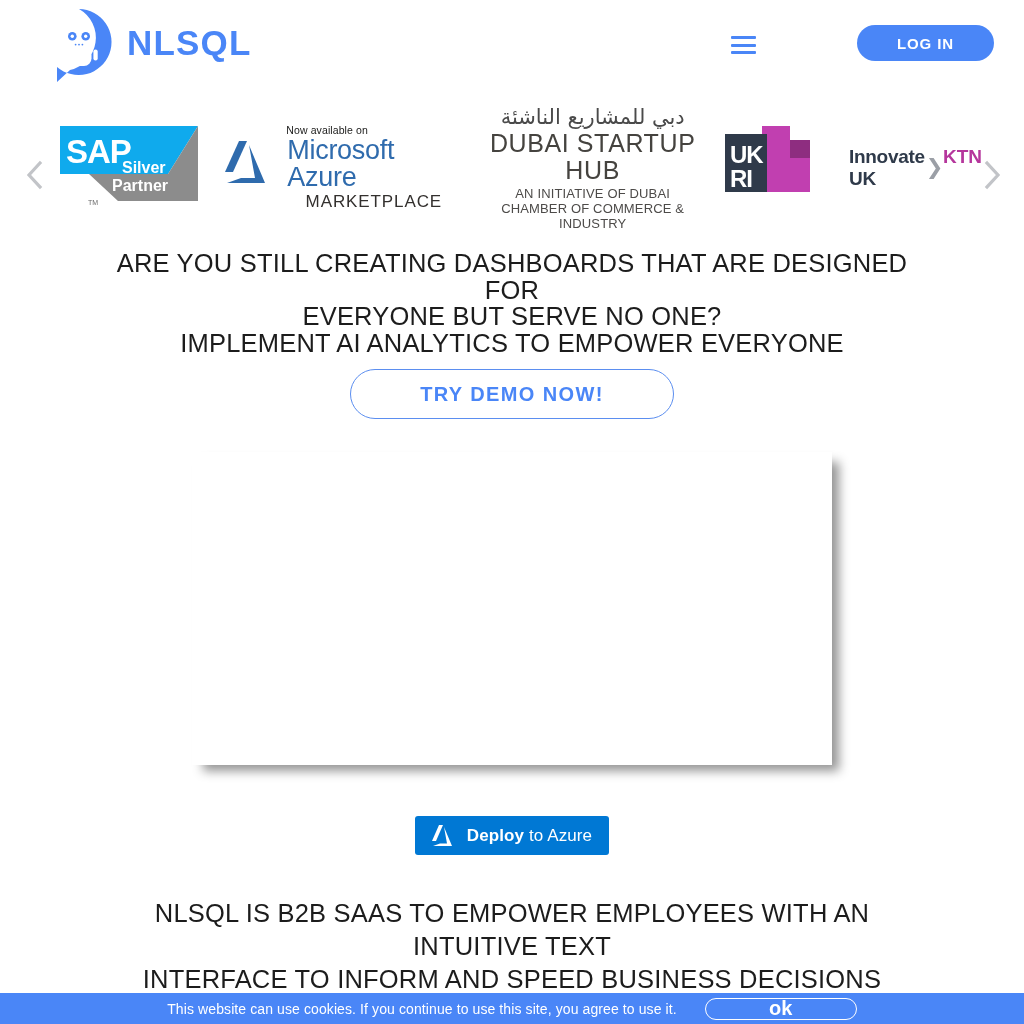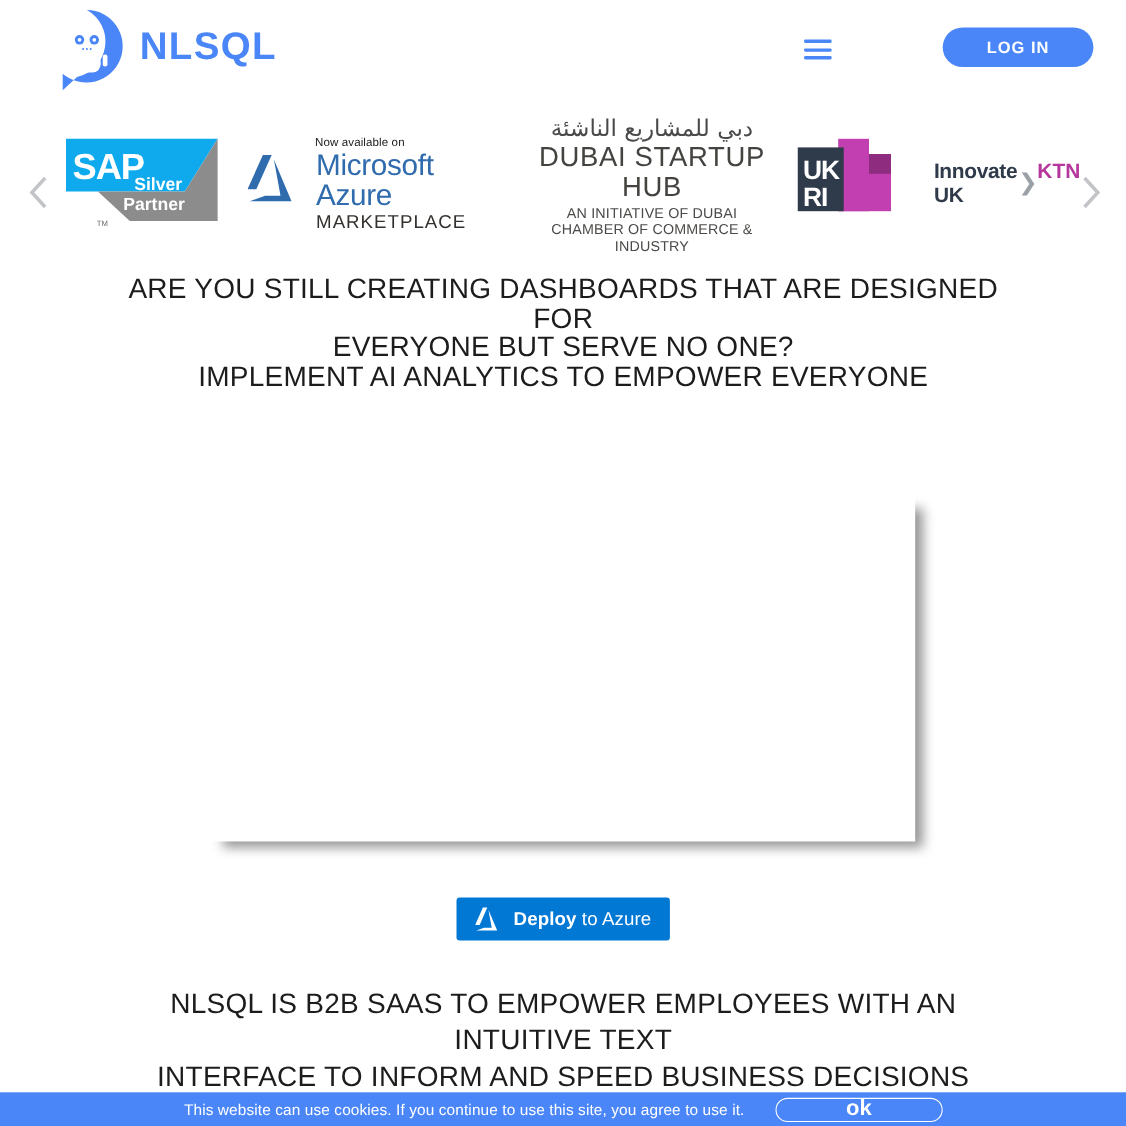--- a/index.html
+++ b/index.html
@@ -80,21 +80,21 @@
   }
   .azure-mp .row { display: flex; align-items: flex-start; gap: 8px; }
   .azure-mp .mslogo { width: 54px; height: 48px; flex: none; margin-top: 2px;}
   .azure-mp .txt { display: flex; flex-direction: column; }
   .azure-mp .ttl {
     font-size: 27px; color: #2f6bad; line-height: 1.02;
     font-family: "Liberation Sans", sans-serif; letter-spacing: -0.3px;
   }
   .azure-mp .sub {
     font-size: 17px; color: #33302e; letter-spacing: 0.9px; line-height: 1.1;
-    font-family: "Liberation Sans", sans-serif; margin-top: 1px;
+    font-family: "Liberation Sans", sans-serif; margin-top: 1px; text-align: center;
   }
 
   
   .dubai { width: 210px; text-align: center; color: #3f3f3f; }
   .dubai .ar {
     font-size: 21px; color: #4a4a4a; line-height: 1.25;
     font-family: "DejaVu Sans", sans-serif; direction: rtl;
   }
   .dubai .en {
     font-size: 25px; letter-spacing: 0.6px; color: #45433f; line-height: 1.05;
@@ -314,20 +314,21 @@
 
     </div>
   </div>
 
   <h1 class="headline">
     <span class="ln">ARE YOU STILL CREATING DASHBOARDS THAT ARE DESIGNED FOR</span>
     <span class="ln">EVERYONE BUT SERVE NO ONE?</span>
     <span class="ln">IMPLEMENT AI ANALYTICS TO EMPOWER EVERYONE</span>
   </h1>
 
+  <button class="try-demo">TRY DEMO NOW!</button>
 
   <div class="embed-panel"></div>
 
   <button class="deploy-azure">
     <span class="az-ico">
       <svg width="26" height="24" viewBox="0 0 26 24">
         <polygon points="11,1 4,17 0,17 7,1" fill="#ffffff"></polygon>
         <polygon points="12,3 20,22 1,22 8,19.5 15,19.5" fill="#ffffff"></polygon>
       </svg>
     </span>

